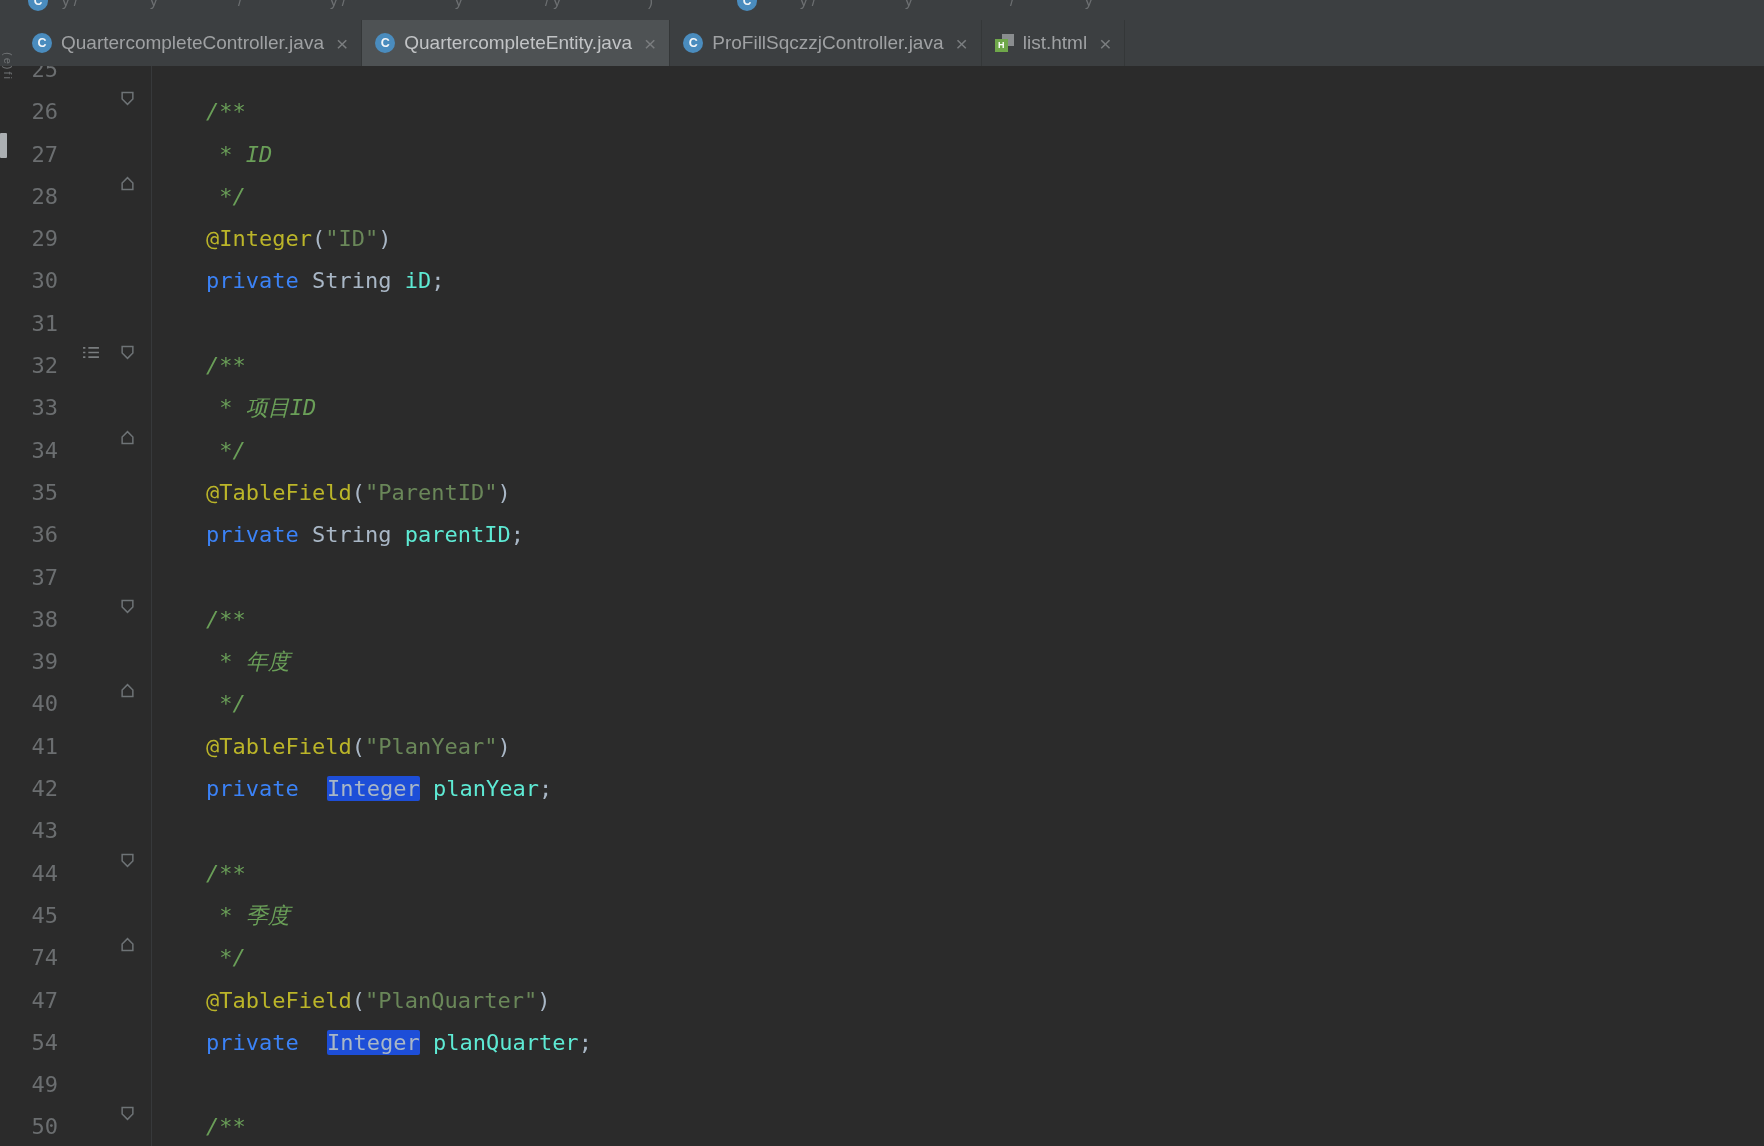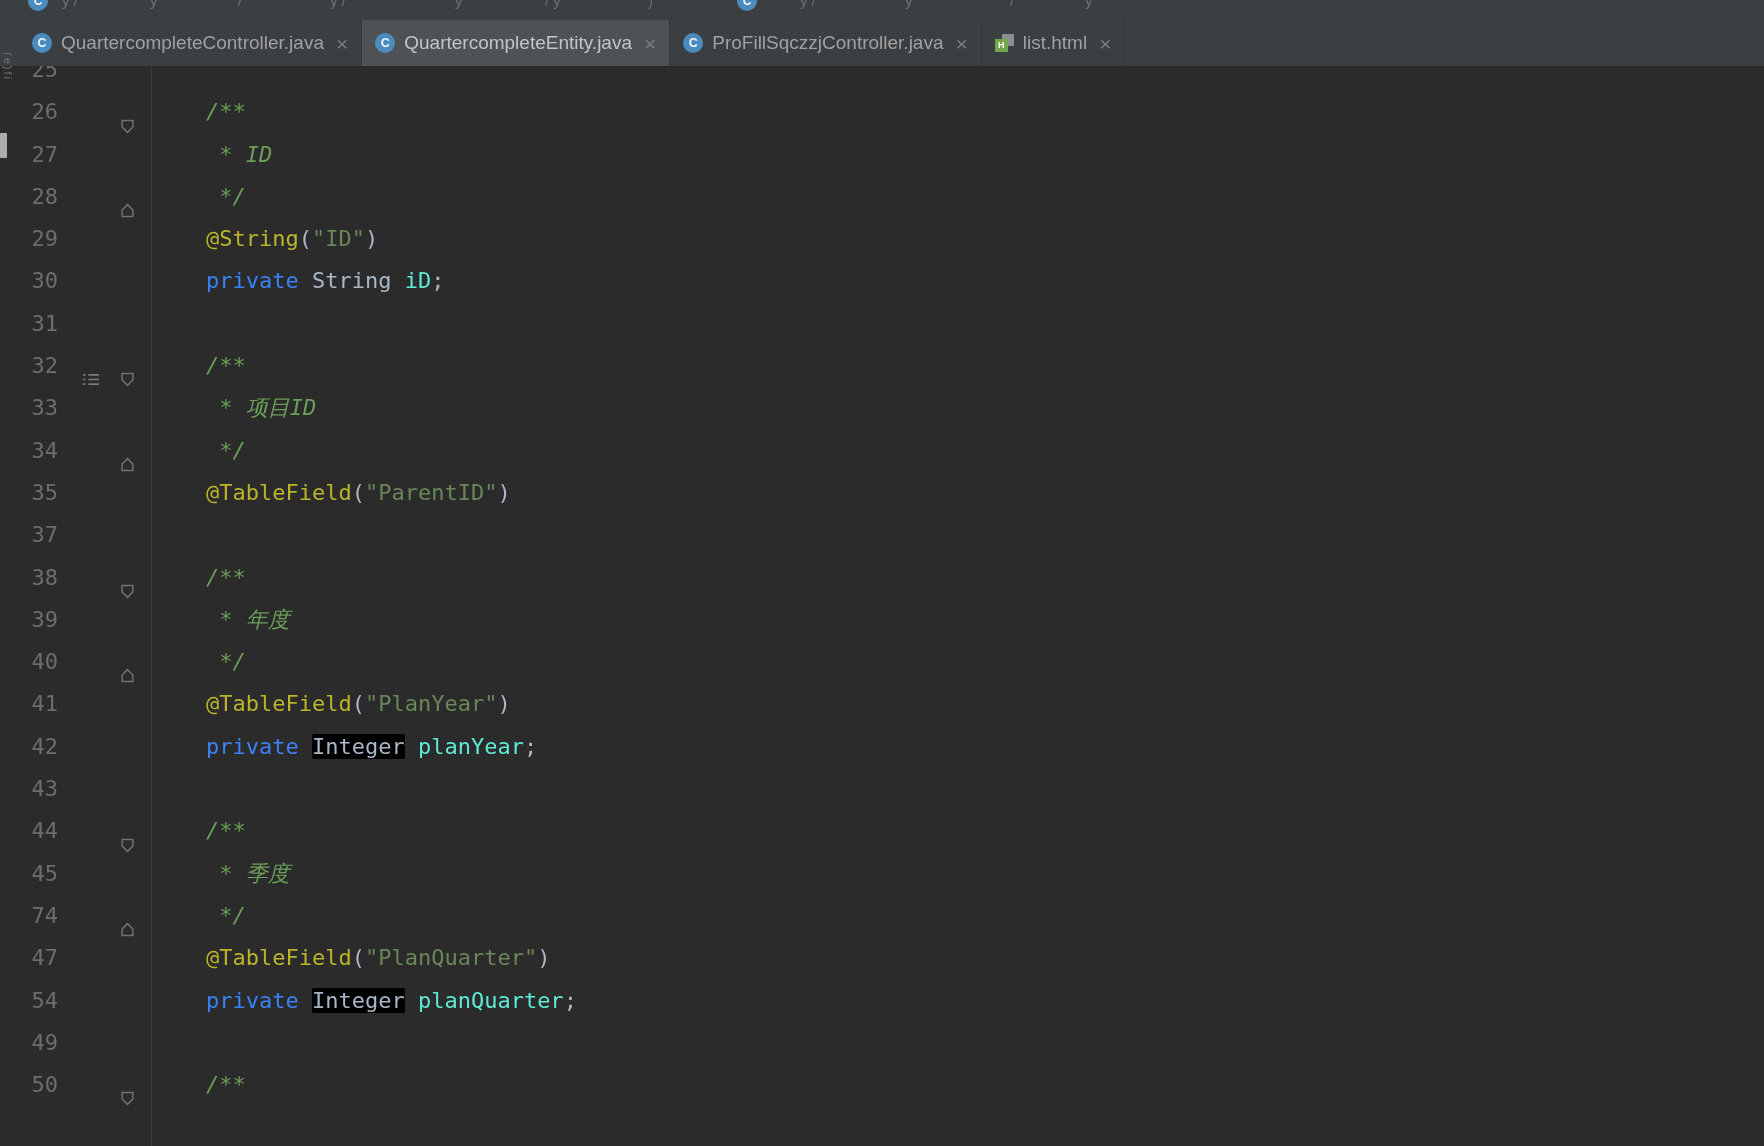--- a/index.html
+++ b/index.html
@@ -27,38 +27,38 @@
   
   #stripe{position:absolute;left:0;top:0;width:19px;height:100%;z-index:5;}
   .stripe-label{position:absolute;left:2px;top:52px;writing-mode:vertical-rl;color:#7E8183;
     font:11px "Liberation Sans",sans-serif;letter-spacing:2px;opacity:.8;}
   .stripe-marker{position:absolute;left:0;top:133px;width:7px;height:25px;background:#ABAFB2;border-radius:1px;}
 
   
   #editor{position:absolute;top:66px;left:0;right:0;bottom:0;background:#2B2B2B;overflow:hidden;}
   #gutter-sep{position:absolute;left:151px;top:0;bottom:0;width:1px;background:#37393B;}
   #lines{margin-top:-17px;}
-  .row{display:flex;height:42.3px;align-items:flex-end;font-size:22px;}
+  .row{display:flex;height:42.3px;align-items:flex-start;font-size:22px;}
   .ln-num{width:58px;text-align:right;color:#6B6E70;line-height:42.3px;flex:0 0 auto;}
   .ln-extra{width:46px;display:flex;align-items:center;justify-content:flex-end;padding-right:4px;box-sizing:border-box;flex:0 0 auto;}
   .ln-fold{position:relative;width:47px;display:flex;align-items:center;justify-content:center;flex:0 0 auto;}
   .ln-fold svg{position:relative;z-index:2;}
   .fl{position:absolute;left:50%;width:1px;background:#5A5D5F;transform:translateX(-.5px);z-index:1;}
   .fl.down{top:calc(50% + 8px);bottom:0;}
   .fl.up{top:0;bottom:calc(50% + 8px);}
   .fl.through{top:0;bottom:0;}
   .ln-code{white-space:pre;line-height:42.3px;padding-left:2px;color:#A9B7C6;}
 
   .tk-com{color:#6A9F58;font-style:italic;}
   .tk-ann{color:#BBB529;}
   .tk-str{color:#6A8759;}
   .tk-kw{color:#3b82f6;}
   .tk-fld{color:#5eead4;}
   .tk-def{color:#A9B7C6;}
-  .tk-hl{color:#A9B7C6;background:#000000;border-radius:2px;}
+  .tk-hl{color:#A9B7C6;background:#1d4ed8;border-radius:2px;margin-left:15px;}
 </style>
 </head>
 <body>
 
 <div id="topbar">
     <span class="top-circle" style="left: 28px;">C</span>
     <span class="top-circle" style="left: 737px;">C</span>
     <span class="topfrag" style="left: 62px;">y /</span>
     <span class="topfrag" style="left: 150px;">y</span>
     <span class="topfrag" style="left: 238px;">/</span>
@@ -134,21 +134,21 @@
             <path d="M2 12.5 H12 V6.5 L7 1.5 L2 6.5 Z" fill="none" stroke="#6E7376" stroke-width="1.4"></path>
           </svg>
           <span class="fl up"></span>
         </div>
         <div class="ln-code"><span class="tk-com">     */</span></div>
       </div>
       <div class="row">
         <div class="ln-num">29</div>
         <div class="ln-extra"></div>
         <div class="ln-fold"></div>
-        <div class="ln-code"><span class="tk-def">    </span><span class="tk-ann">@String</span><span class="tk-def">(</span><span class="tk-str">"ID"</span><span class="tk-def">)</span></div>
+        <div class="ln-code"><span class="tk-def">    </span><span class="tk-ann">@Integer</span><span class="tk-def">(</span><span class="tk-str">"ID"</span><span class="tk-def">)</span></div>
       </div>
       <div class="row">
         <div class="ln-num">30</div>
         <div class="ln-extra"></div>
         <div class="ln-fold"></div>
         <div class="ln-code"><span class="tk-def">    </span><span class="tk-kw">private</span><span class="tk-def"> String </span><span class="tk-fld">iD</span><span class="tk-def">;</span></div>
       </div>
       <div class="row">
         <div class="ln-num">31</div>
         <div class="ln-extra"></div>
@@ -191,20 +191,26 @@
         </div>
         <div class="ln-code"><span class="tk-com">     */</span></div>
       </div>
       <div class="row">
         <div class="ln-num">35</div>
         <div class="ln-extra"></div>
         <div class="ln-fold"></div>
         <div class="ln-code"><span class="tk-def">    </span><span class="tk-ann">@TableField</span><span class="tk-def">(</span><span class="tk-str">"ParentID"</span><span class="tk-def">)</span></div>
       </div>
       <div class="row">
+        <div class="ln-num">36</div>
+        <div class="ln-extra"></div>
+        <div class="ln-fold"></div>
+        <div class="ln-code"><span class="tk-def">    </span><span class="tk-kw">private</span><span class="tk-def"> String </span><span class="tk-fld">parentID</span><span class="tk-def">;</span></div>
+      </div>
+      <div class="row">
         <div class="ln-num">37</div>
         <div class="ln-extra"></div>
         <div class="ln-fold"></div>
         <div class="ln-code"></div>
       </div>
       <div class="row">
         <div class="ln-num">38</div>
         <div class="ln-extra"></div>
         <div class="ln-fold">
           <svg width="15" height="15" viewBox="0 0 14 14">

